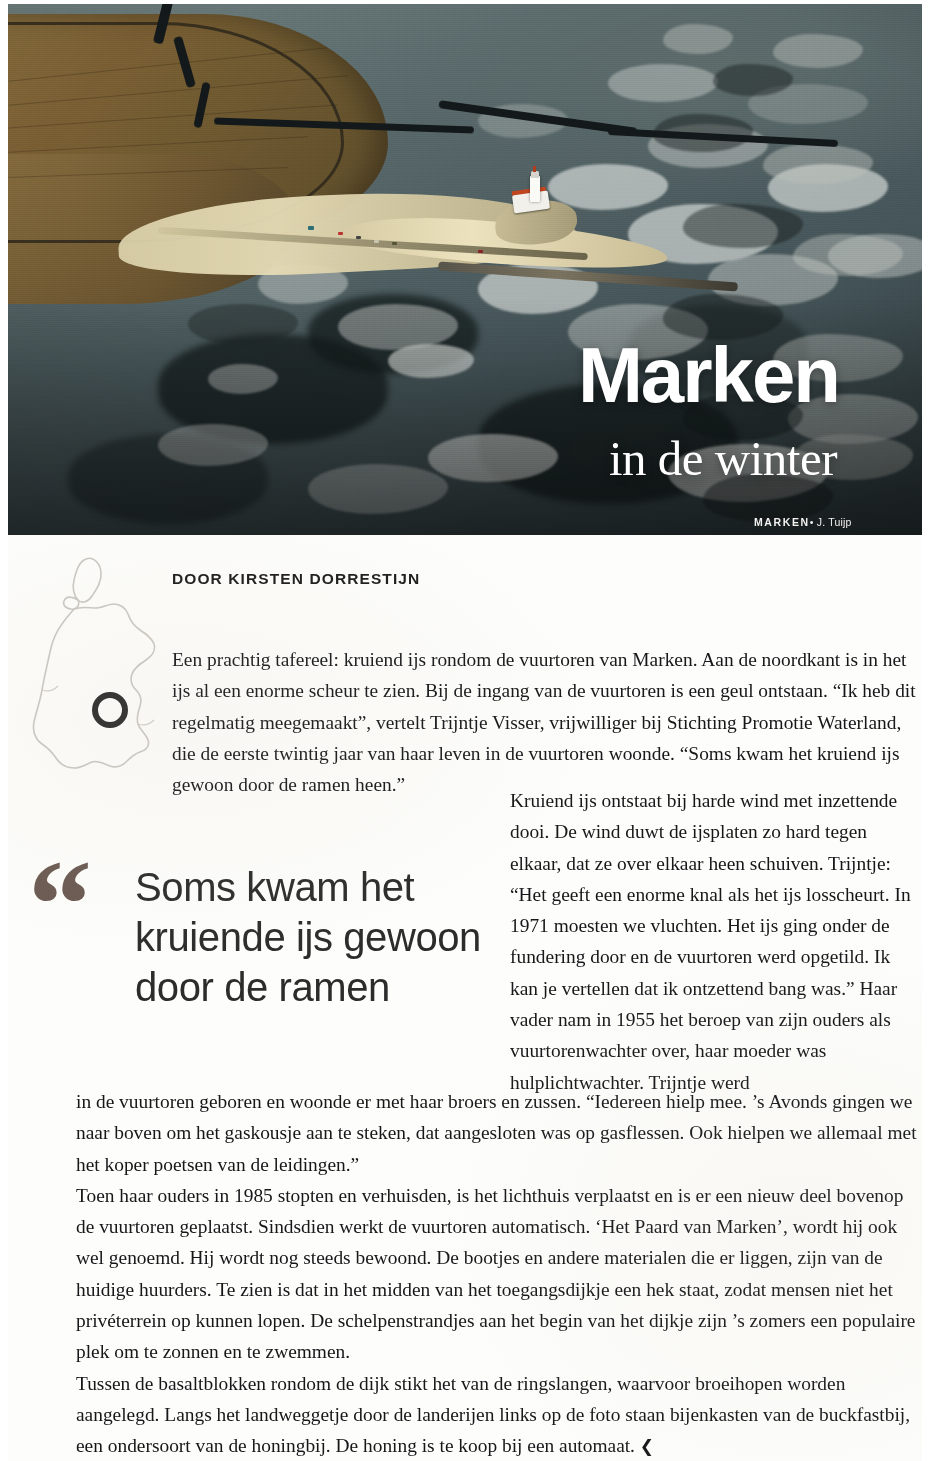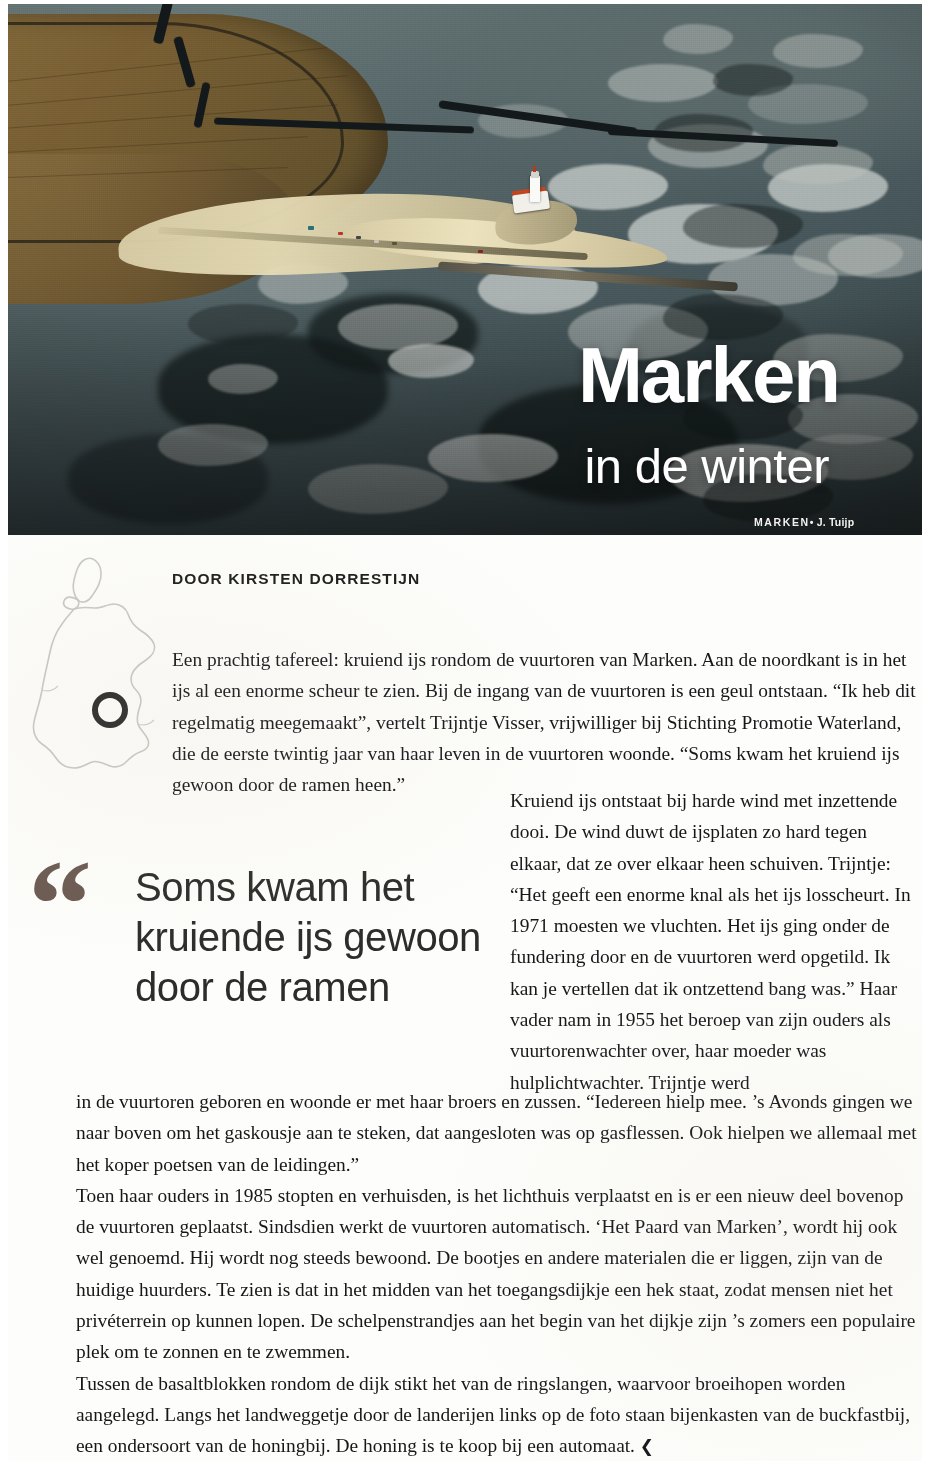--- a/index.html
+++ b/index.html
@@ -159,39 +159,39 @@
     font-weight:bold;
     font-size:78px;
     line-height:.92;
     letter-spacing:-2px;
     color:#ffffff;
     text-shadow:0 2px 10px rgba(0,0,0,.35);
     margin:0;
   }
   .hero-sub{
     position:absolute;right:86px;top:430px;
-    font-family:Liberation Sans, sans-serif;
+    font-family:Liberation Serif, serif;
     font-weight:300;
     font-size:49px;
     line-height:1;
     letter-spacing:-.5px;
     color:#ffffff;
     text-shadow:0 2px 10px rgba(0,0,0,.35);
-    margin:8px;
+    margin:0;
   }
   .credit{
     position:absolute;left:746px;top:512px;
     font-family:"Liberation Sans", sans-serif;
     font-size:10.5px;
     color:#f2f2f0;
     letter-spacing:.3px;
     white-space:nowrap;
   }
   .credit .src{font-weight:bold;letter-spacing:1.6px;}
-  .credit .ph{font-weight:bold;letter-spacing:.2px;}
+  .credit .ph{font-weight:normal;letter-spacing:.2px;}
 
   
   .byline{
     position:absolute;left:172px;top:570px;
     font-family:"Liberation Sans", sans-serif;
     font-weight:bold;
     font-size:15.5px;
     letter-spacing:1.1px;
     color:#1b1b1b;
   }

